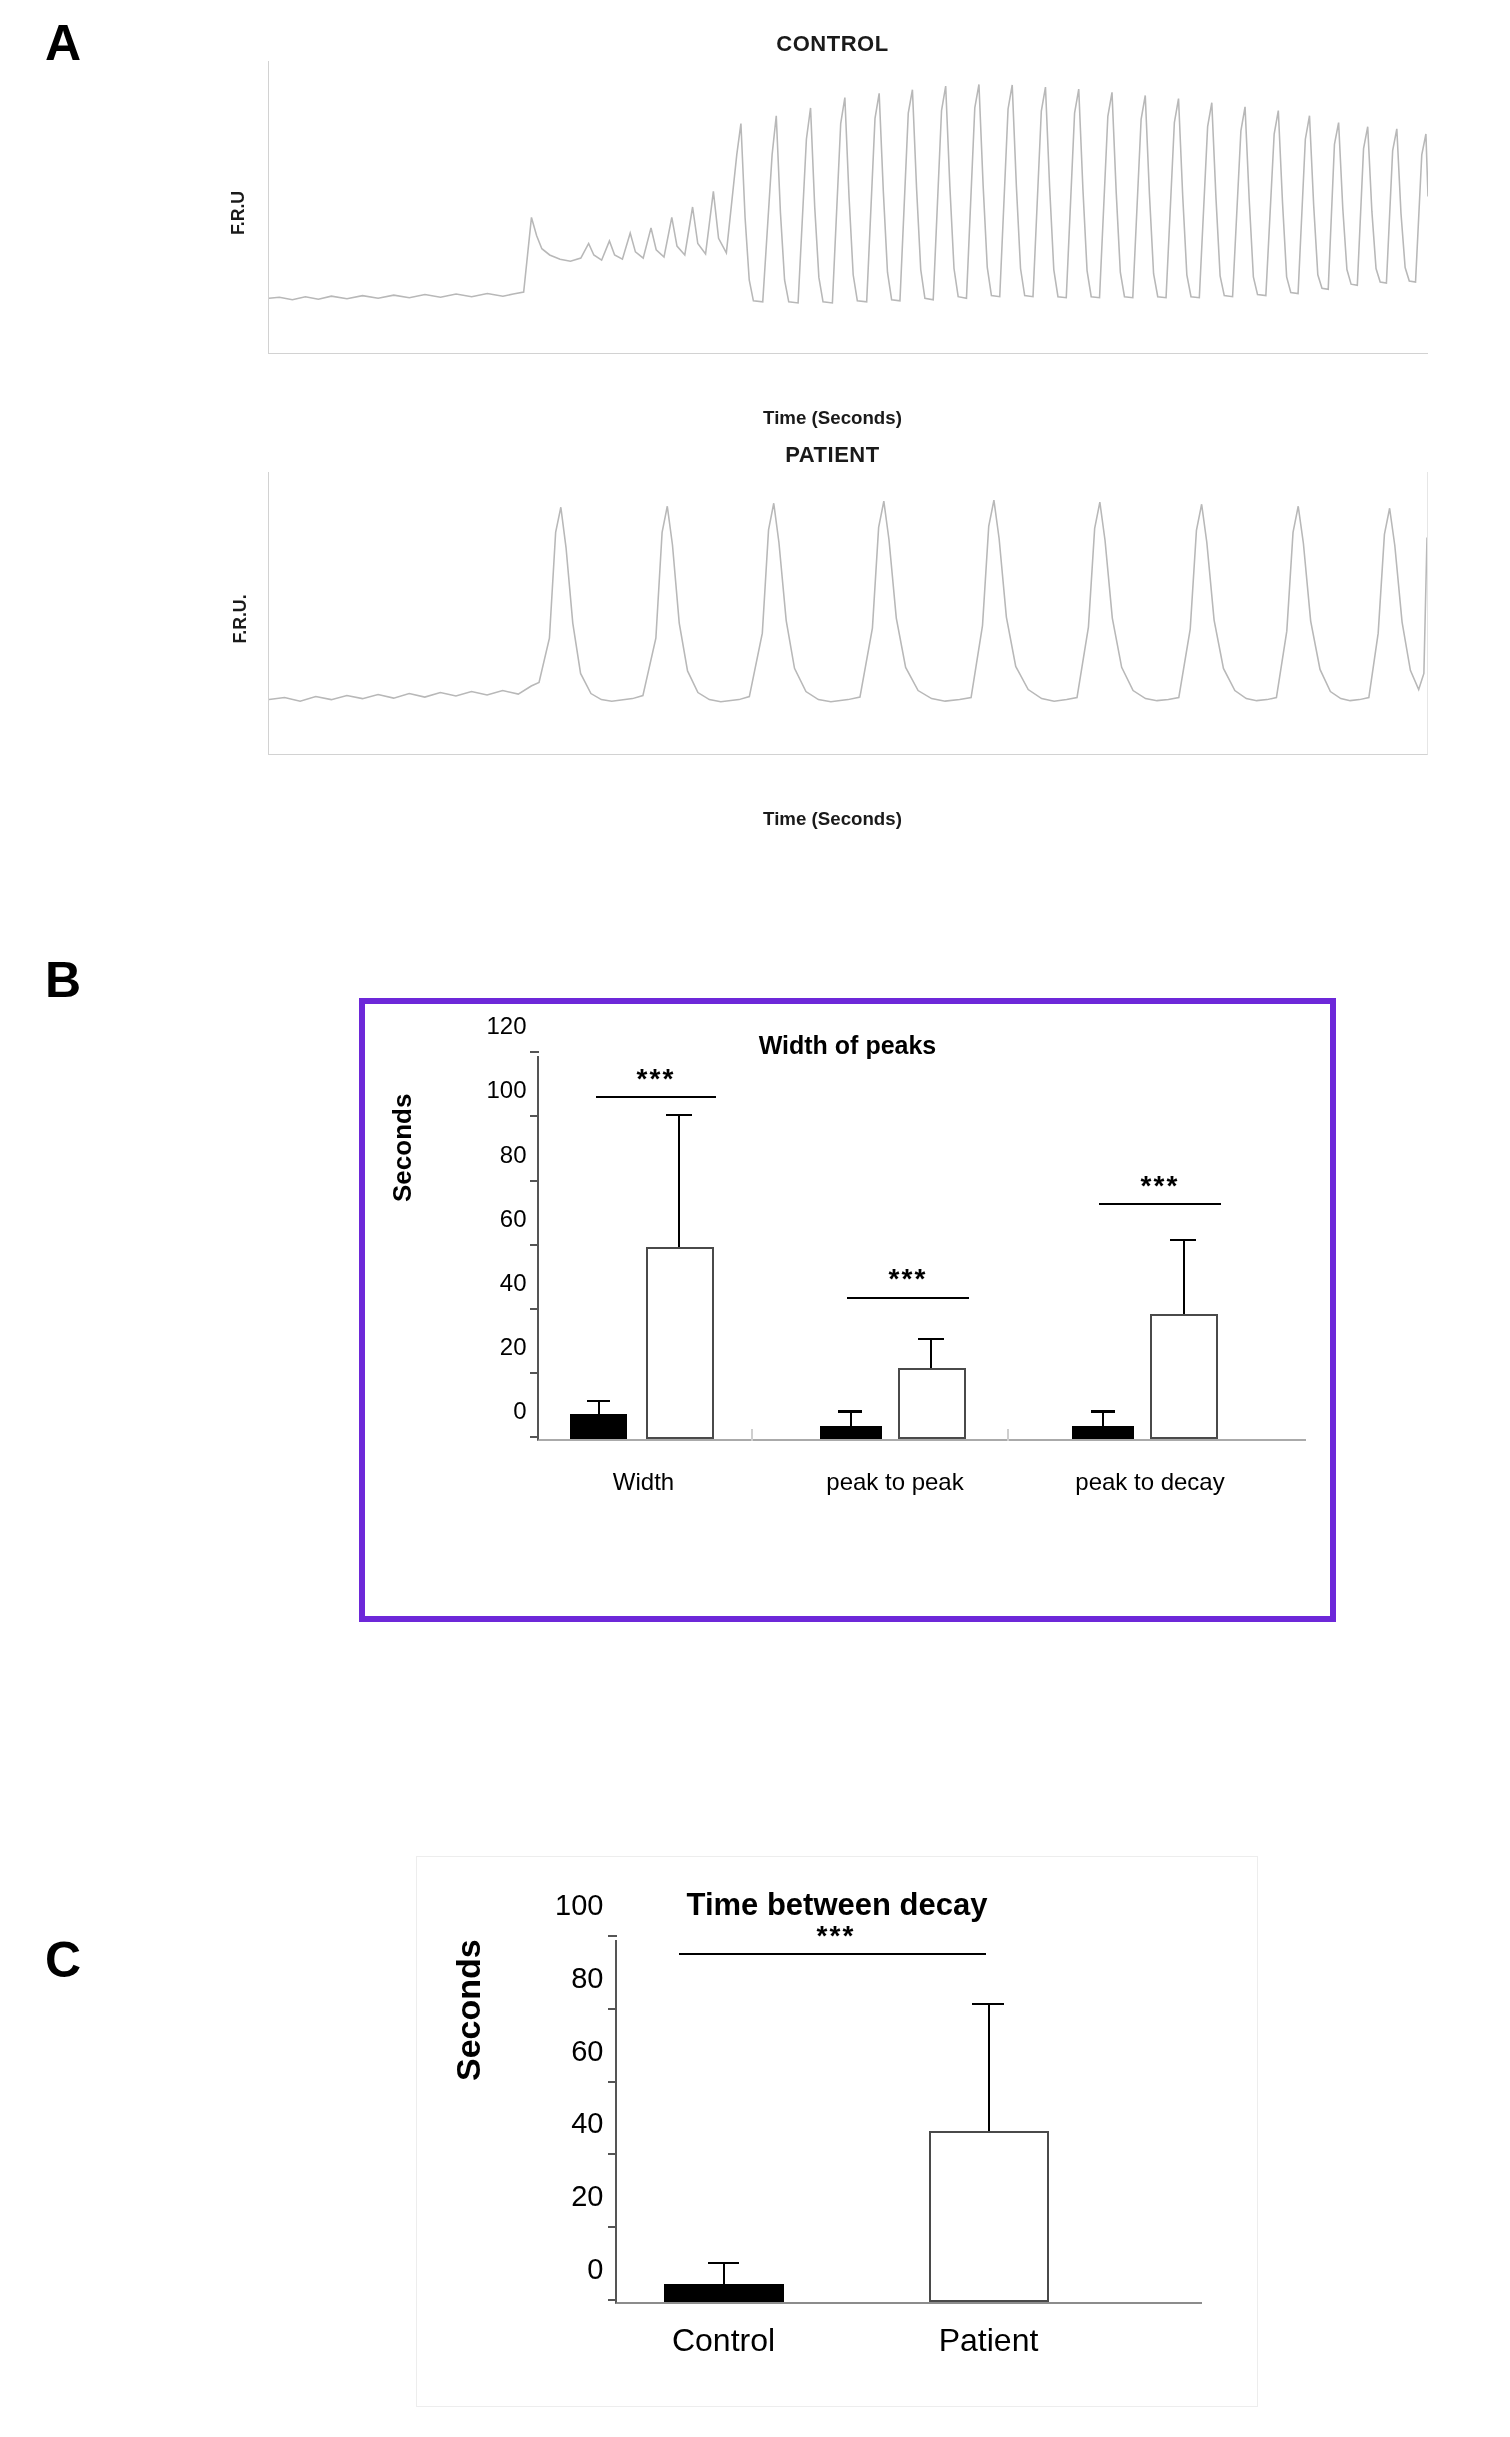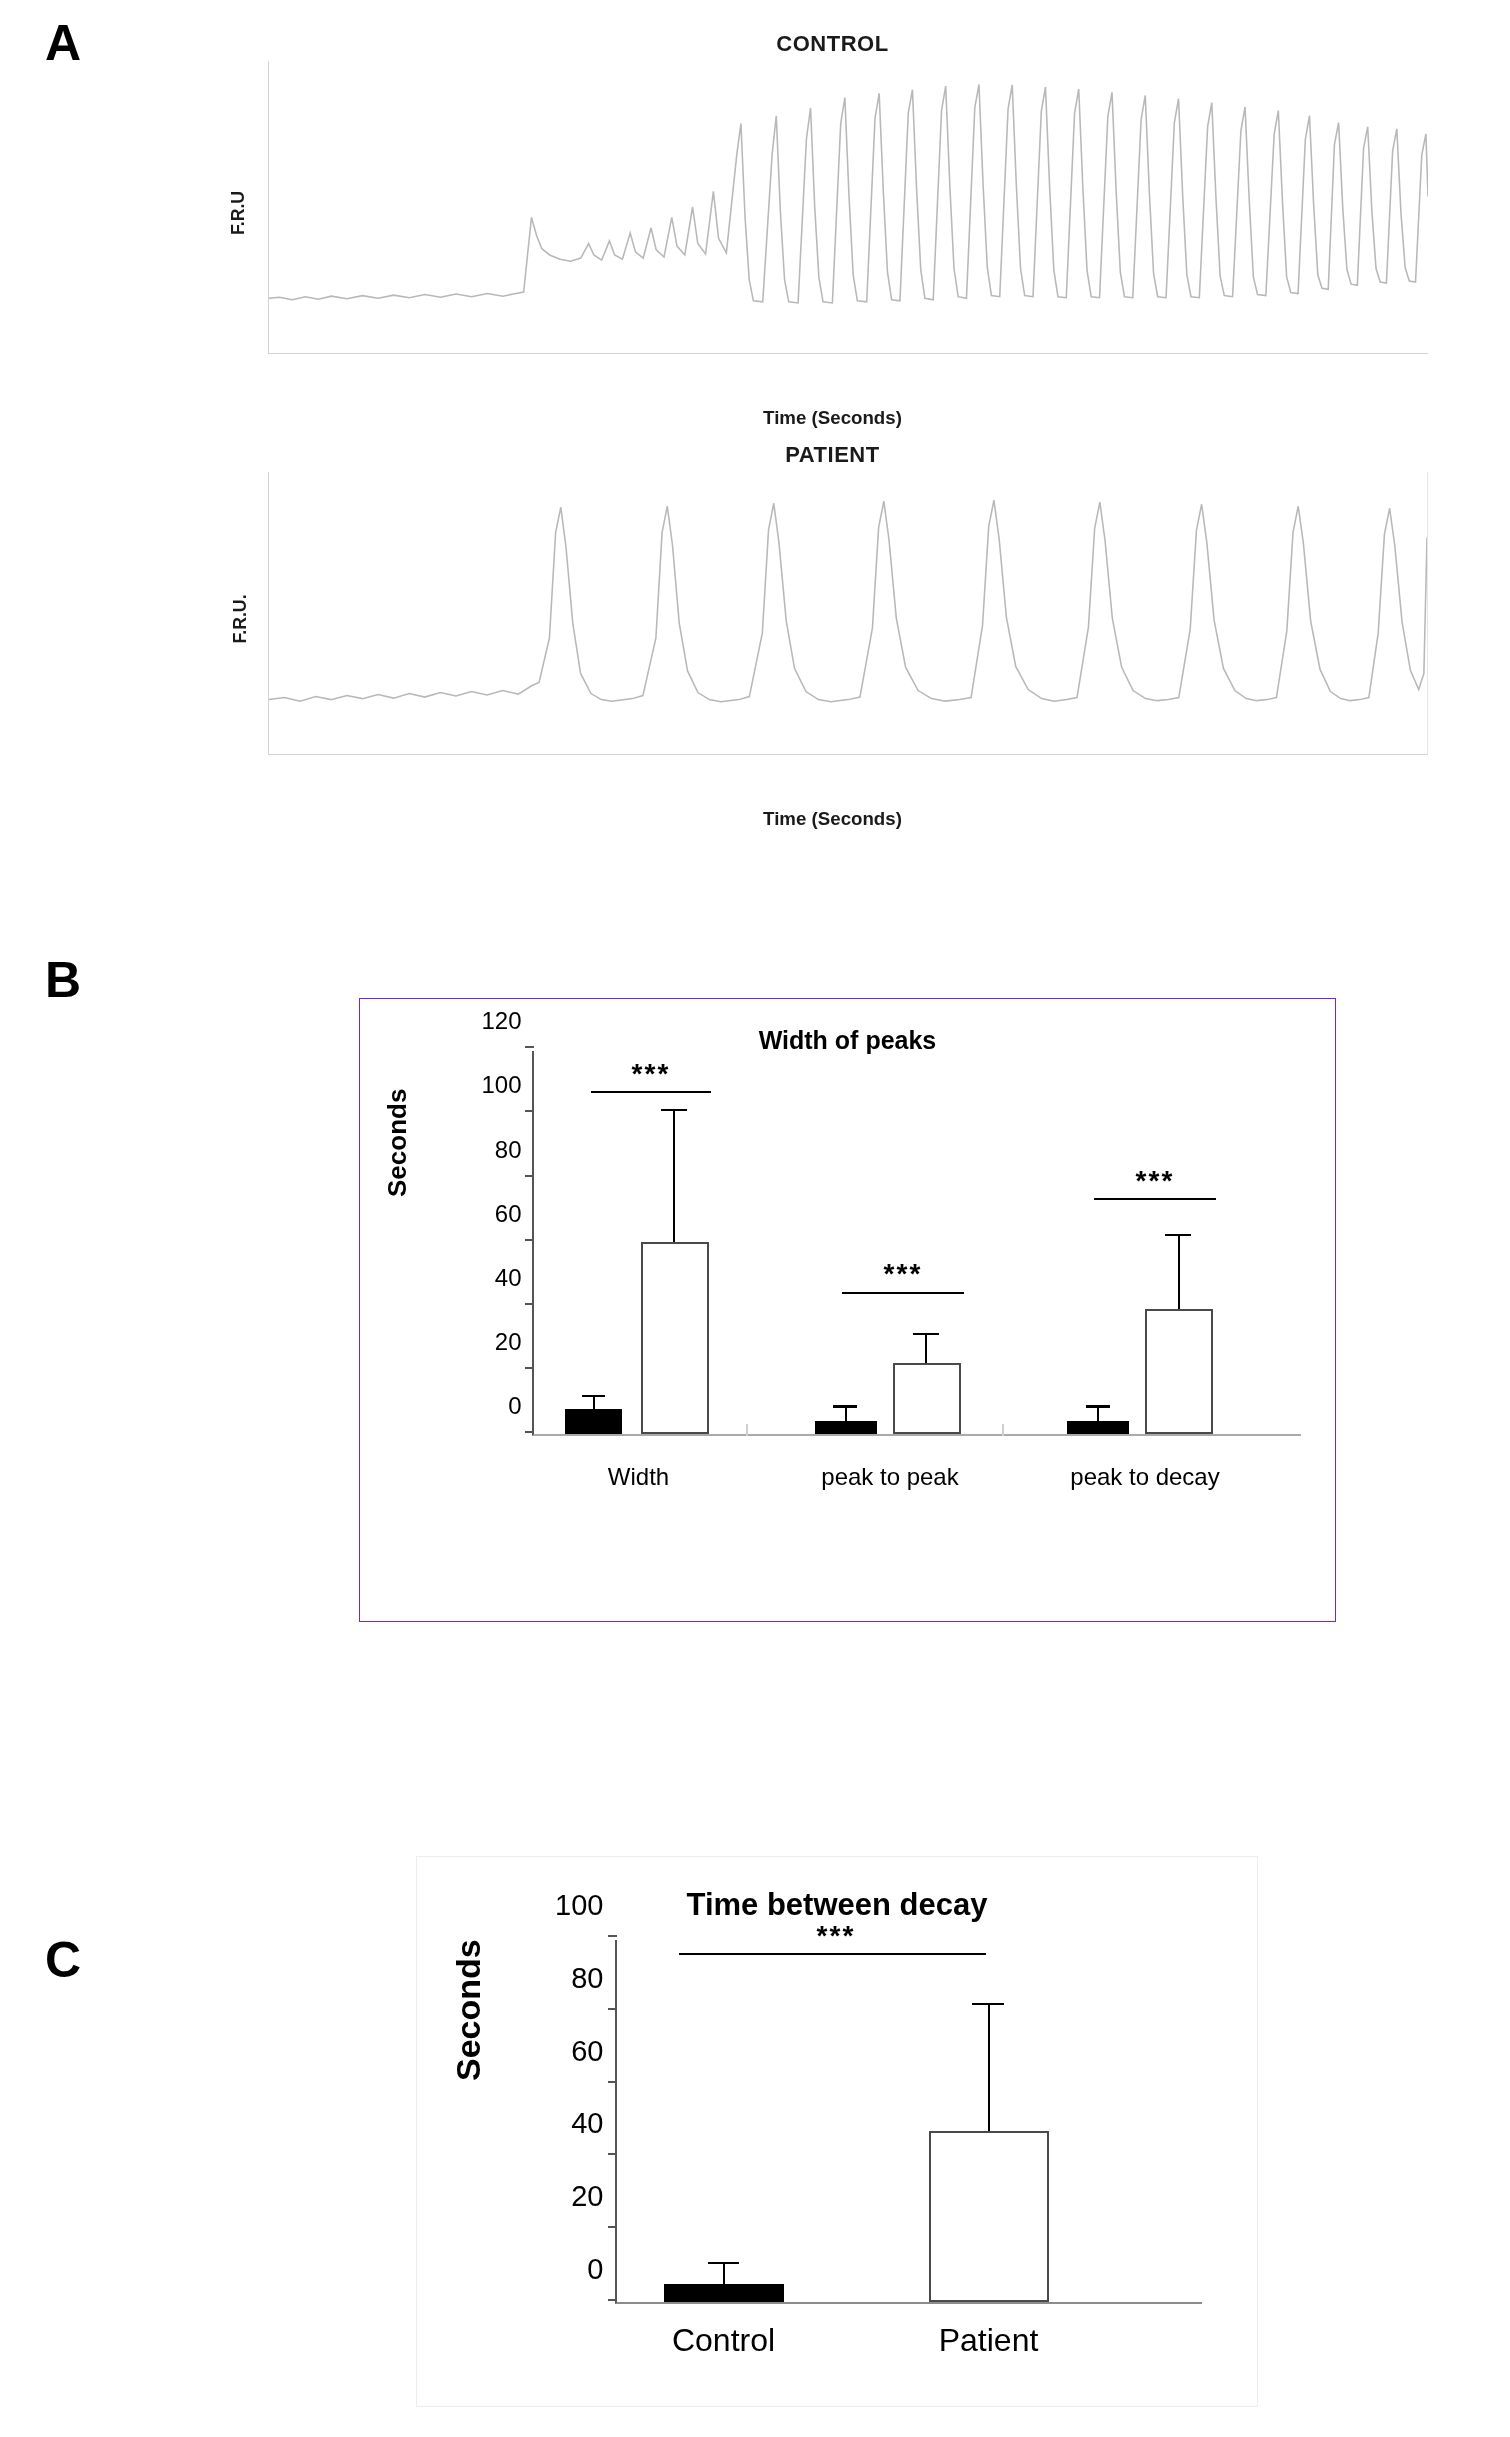--- a/index.html
+++ b/index.html
@@ -77,21 +77,21 @@
     border-bottom: 1.6px solid #d2d2d2;
   }
   #trace-patient .trace-plot { border-right: 1.6px solid #e6e6e6; }
   .trace-plot svg { display: block; width: 100%; height: 100%; }
 
   
   #panel-b {
     position: absolute;
     left: 359px; top: 998px;
     width: 977px; height: 624px;
-    border: 1px solid #6d28d9;
+    border: 6px solid #6d28d9;
     background: #ffffff;
     box-sizing: border-box;
   }
   #panel-b .chart-title {
     position: absolute;
     left: 0; right: 0;
     top: 27px;
     text-align: center;
     font-size: 25px;
     font-weight: bold;

